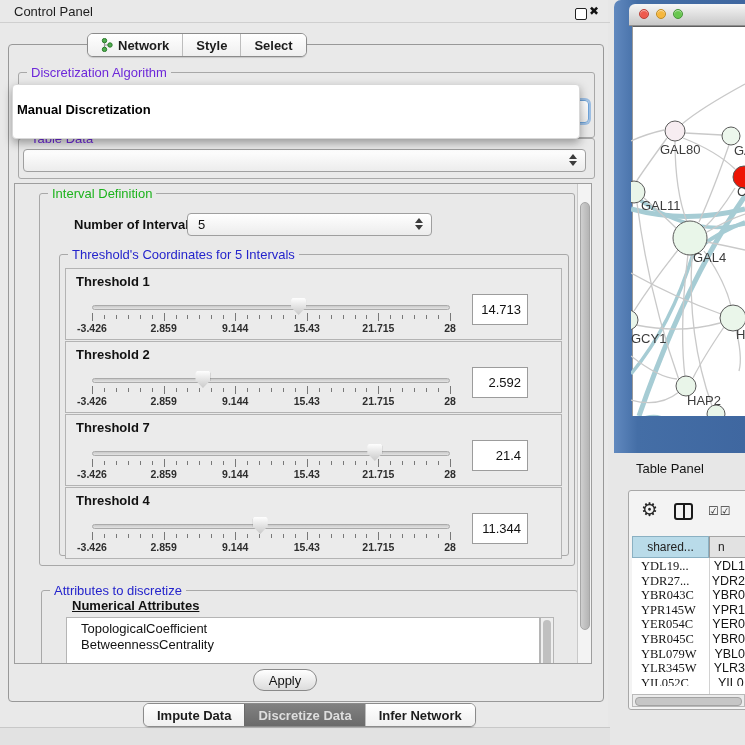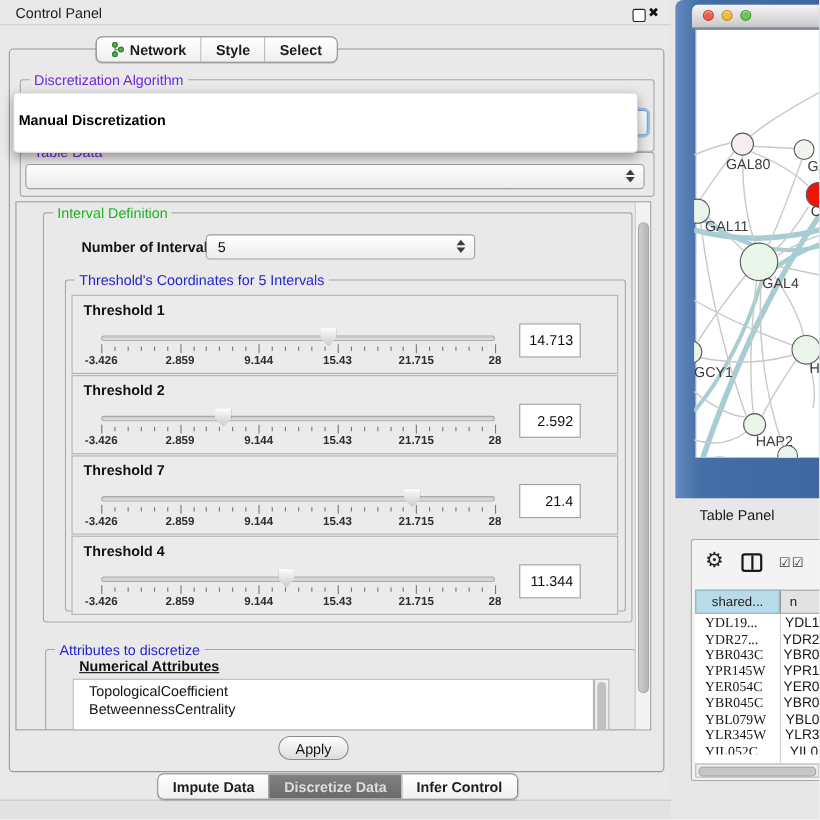--- a/index.html
+++ b/index.html
@@ -353,21 +353,21 @@
   <div class="abs apply-btn">Apply</div>
 
   <div class="abs seg" id="bottom-tabs" style="left:143px;top:703px;">
       <div class="segitem">
         <span>Impute Data</span>
       </div>
       <div class="segitem selected">
         <span>Discretize Data</span>
       </div>
       <div class="segitem">
-        <span>Infer Control</span>
+        <span>Infer Network</span>
       </div>
     </div>
   <div class="abs bottom-strip"></div>
 
   <div class="abs win-frame"></div>
   <div class="abs win-titlebar" id="win-titlebar">
       <div class="traffic" style="left: 10px; background: rgb(238, 90, 78); border: 1px solid rgb(184, 66, 58);"></div>
       <div class="traffic" style="left: 27px; background: rgb(246, 183, 61); border: 1px solid rgb(192, 140, 35);"></div>
       <div class="traffic" style="left: 44px; background: rgb(104, 199, 79); border: 1px solid rgb(71, 149, 58);"></div>
     </div>

